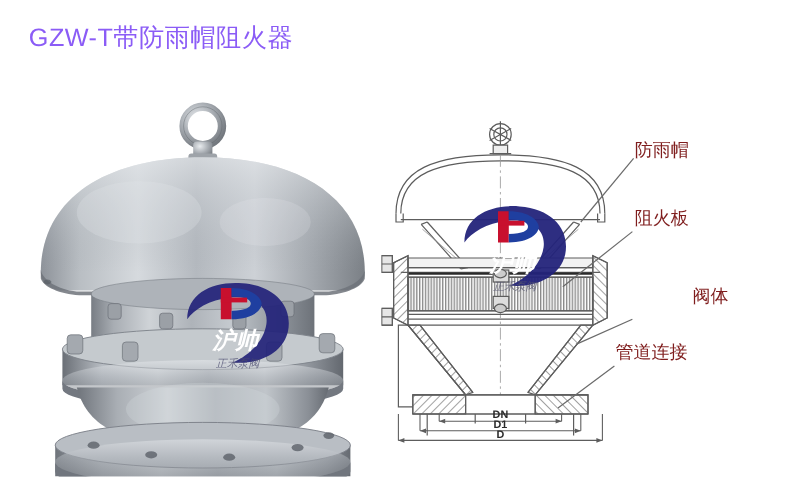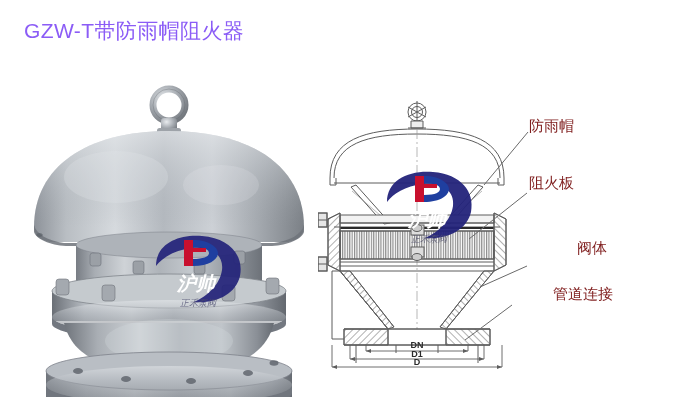--- a/index.html
+++ b/index.html
@@ -53,21 +53,21 @@
     position: absolute;
     font-size: 15px;
     line-height: 1;
     color: #7f1d1d;
     white-space: nowrap;
     font-family: "Liberation Sans", "DejaVu Sans", sans-serif;
   }
   #callout-raincap   { left: 529px; top: 118px; }
   #callout-plate     { left: 529px; top: 175px; text-align: right; }
   #callout-body      { left: 529px; top: 240px; margin-left: 48px; }
-  #callout-pipe      { left: 513px; top: 286px; margin-left: 40px; }
+  #callout-pipe      { left: 513px; top: 286px; }
 
   
   #leader-lines {
     position: absolute;
     left: 0; top: 0;
     width: 676px; height: 407px;
     pointer-events: none;
   }
 
   

